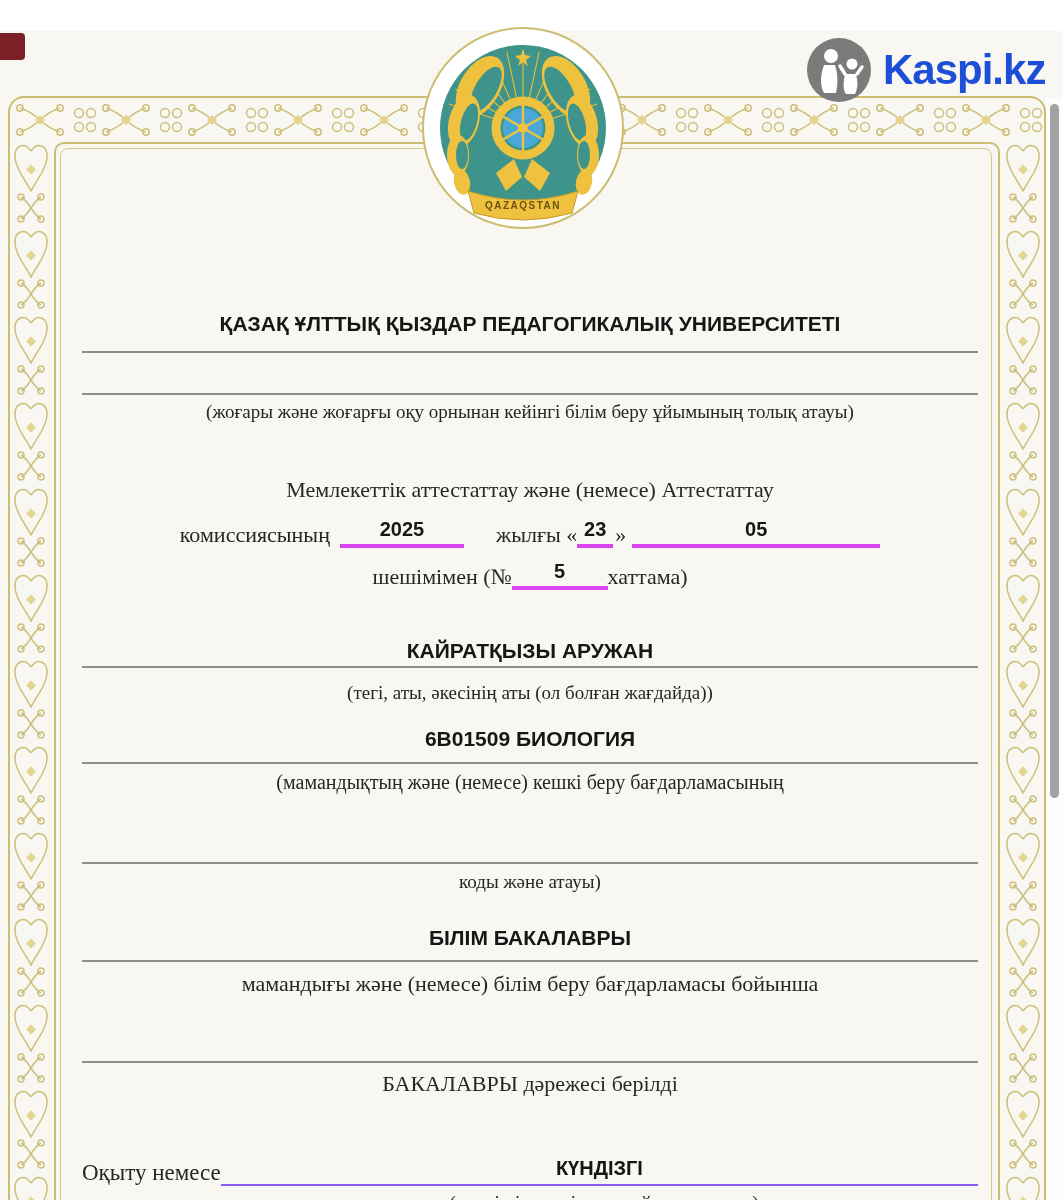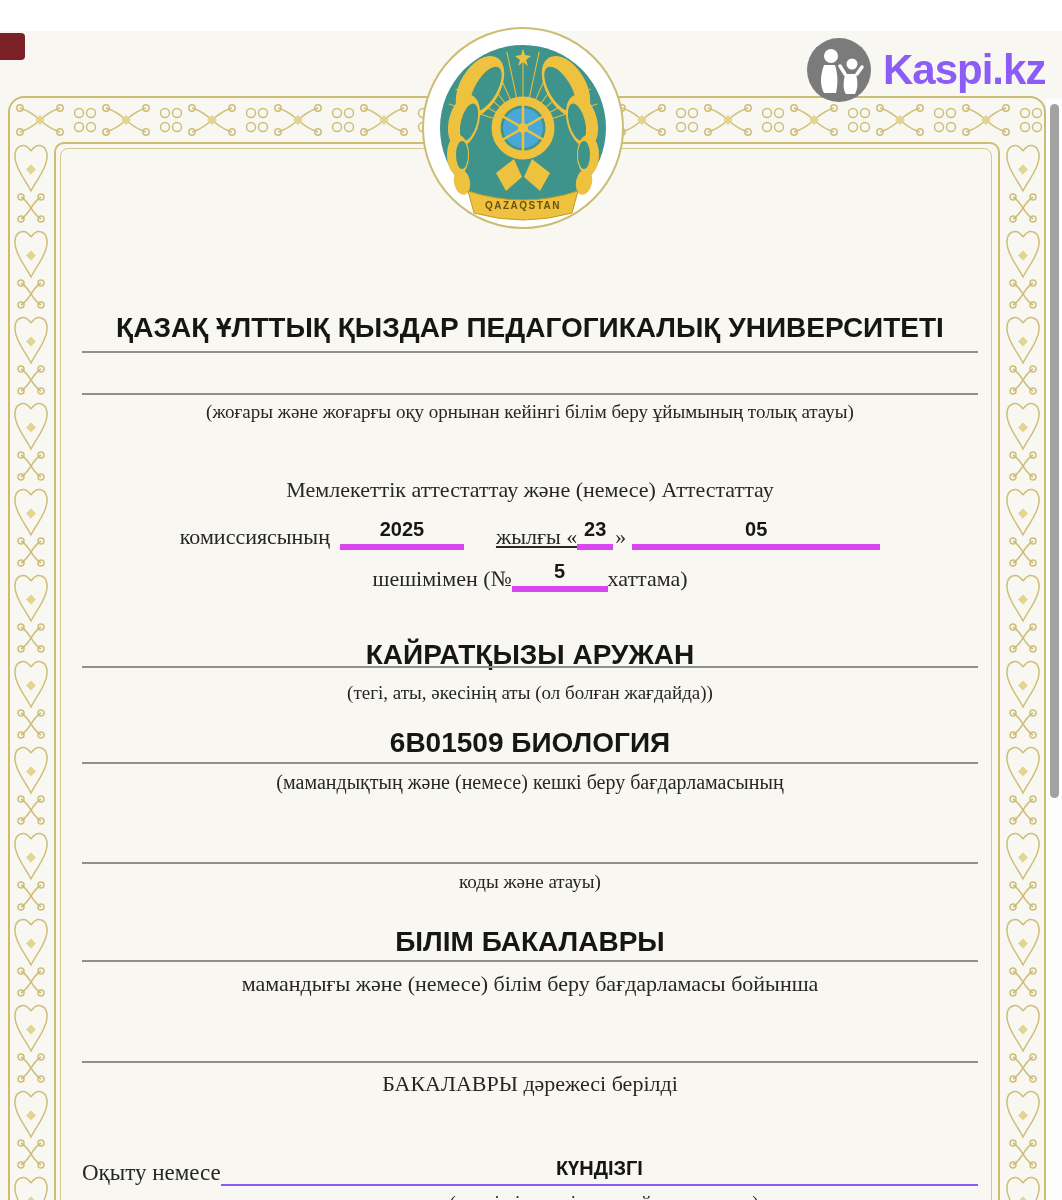--- a/index.html
+++ b/index.html
@@ -16,33 +16,33 @@
   .frame-inner2{left:60px;top:148px;width:930px;height:1100px;border:1px solid #d6c98a;border-radius:8px;}
   .band-top{left:12px;top:100px;}
   .band-left{left:11px;top:139px;}
   .band-right{left:1003px;top:139px;}
   .rightstrip{left:1046px;top:98px;width:16px;height:1102px;background:#fdfdfd;}
   .scroll-thumb{left:1050px;top:104px;width:9px;height:694px;background:#a2a2a2;border-radius:5px;}
   
   .serif{font-family:"Liberation Serif",serif;color:#262626;}
   .sans{font-family:"Liberation Sans",sans-serif;color:#1c1c1c;}
   .t19{font-size:19px;} .t20{font-size:20px;} .t22{font-size:22px;} .t23{font-size:23px;}
-  .hd{font-weight:700;font-size:28px;letter-spacing:0px;color:#161616;}
+  .hd{font-weight:700;font-size:21px;letter-spacing:0px;color:#161616;}
   .centerline{left:82px;width:896px;text-align:center;}
   .rule{left:82px;width:896px;height:2px;background:#8f8f8f;}
   .row{left:82px;width:896px;display:flex;justify-content:center;align-items:flex-end;}
-  .fill{border-bottom:6px solid #d946ef;text-align:center;font-family:"Liberation Sans",sans-serif;
+  .fill{border-bottom:4px solid #d946ef;text-align:center;font-family:"Liberation Sans",sans-serif;
         font-weight:700;font-size:20px;color:#161616;padding:0 4px;line-height:30px;}
   .study-row{left:82px;width:896px;display:flex;align-items:flex-end;}
   .study-fill{flex:1;border-bottom:2px solid #8b5cf6;text-align:center;font-weight:700;font-size:20px;
         font-family:"Liberation Sans",sans-serif;color:#161616;line-height:32px;}
   
   .kaspi{left:805px;top:36px;display:flex;align-items:center;gap:10px;}
   .kaspi-text{font-family:"Liberation Sans",sans-serif;font-weight:700;font-size:42px;
-        color:#8b5cf6;letter-spacing:-1px;line-height:66px;}
+        color:#1d4ed8;letter-spacing:-1px;line-height:66px;}
 </style>
 </head>
 <body>
 
 <div id="screen">
 
   <div class="abs sheet"></div>
   <div class="abs topstrip"></div>
   <div class="abs corner-marker"></div>
 
@@ -178,21 +178,21 @@
   <div class="abs centerline sans hd" style="top:312px;">ҚАЗАҚ ҰЛТТЫҚ ҚЫЗДАР ПЕДАГОГИКАЛЫҚ УНИВЕРСИТЕТІ</div>
   <div class="abs rule" style="top:351px;"></div>
   <div class="abs rule" style="top:393px;"></div>
   <div class="abs centerline serif t19" style="top:401px;">(жоғары және жоғарғы оқу орнынан кейінгі білім беру ұйымының толық атауы)</div>
 
   <div class="abs centerline serif t22" style="top:477px;">Мемлекеттік аттестаттау және (немесе) Аттестаттау</div>
 
   <div class="abs row" style="top:514px;">
     <span class="serif t22">комиссиясының</span>
     <span class="fill" style="width:116px;margin-left:10px;">2025</span>
-    <span class="serif t22" style="margin-left:32px;text-decoration:underline;">жылғы «</span>
+    <span class="serif t22" style="margin-left:32px;">жылғы «</span>
     <span class="fill" style="width:32px;padding:0 2px;">23</span>
     <span class="serif t22" style="margin-left:2px;">»</span>
     <span class="fill" style="width:240px;margin-left:6px;">05</span>
   </div>
 
   <div class="abs row" style="top:556px;">
     <span class="serif t22">шешімімен (№</span>
     <span class="fill" style="width:88px;">5</span>
     <span class="serif t22">хаттама)</span>
   </div>

